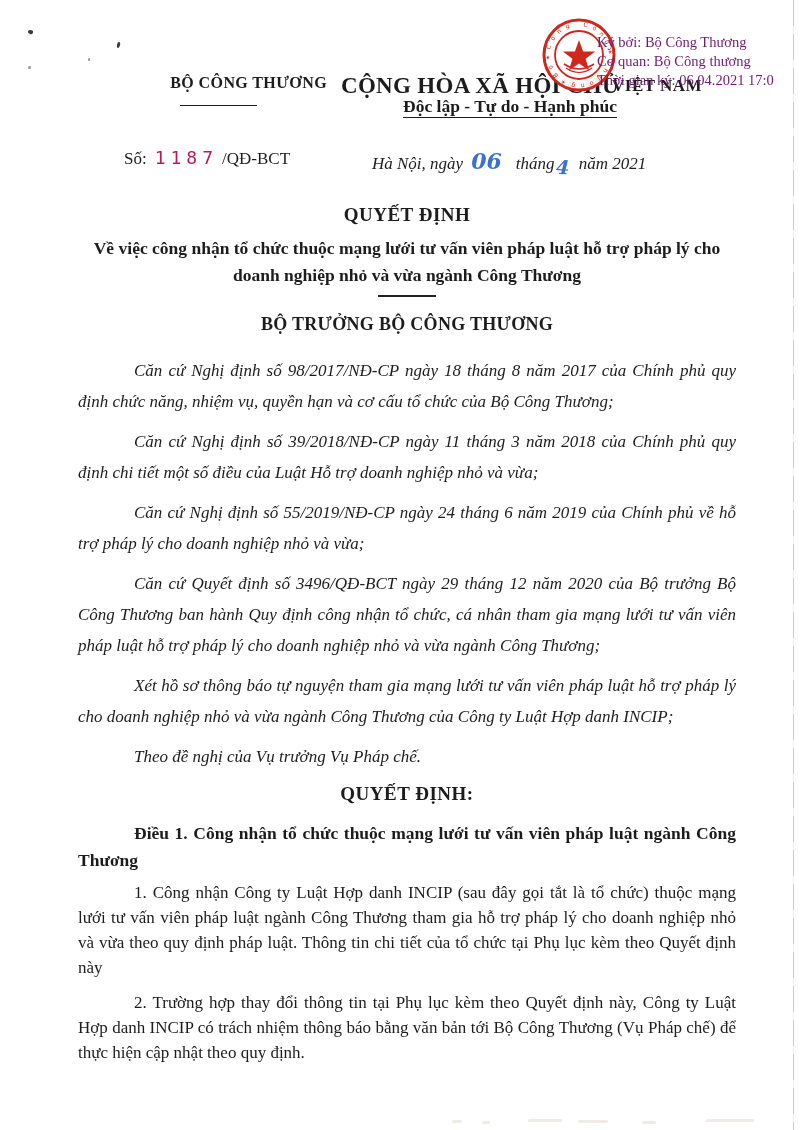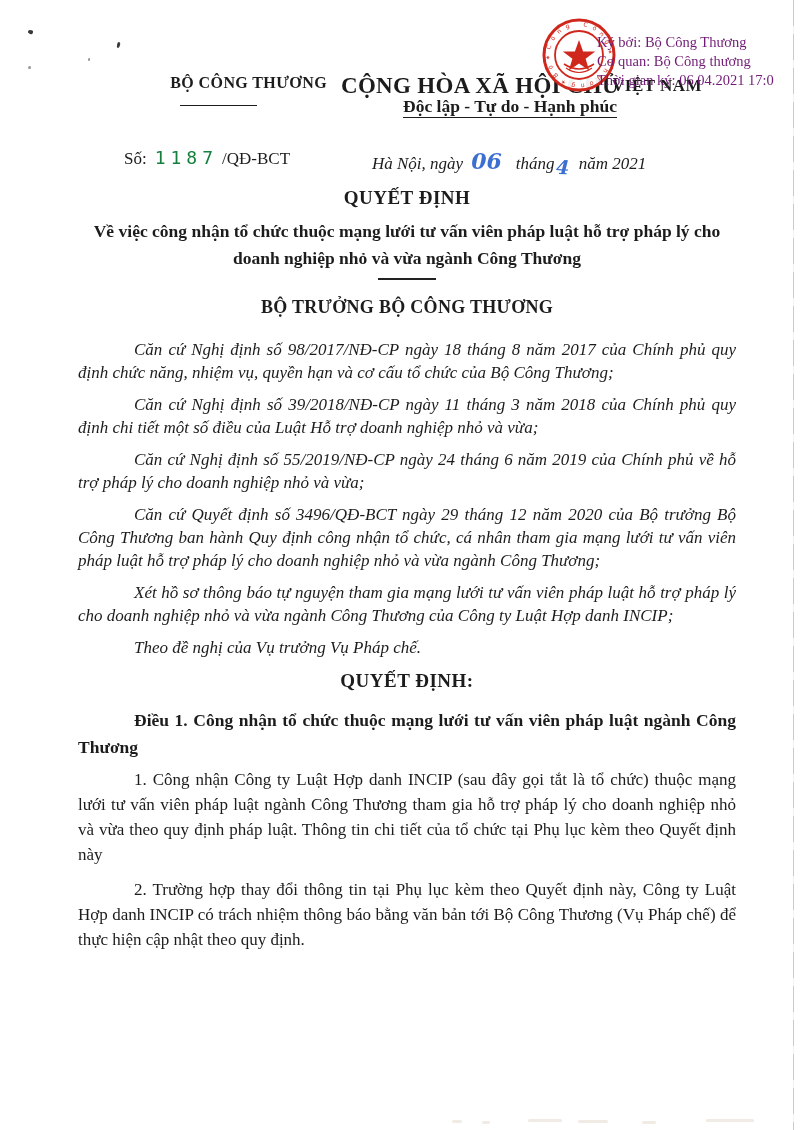--- a/index.html
+++ b/index.html
@@ -43,37 +43,37 @@
   
   .seal{position:absolute;left:540px;top:16px;width:78px;height:78px;z-index:2;}
 
   
   .sig{position:absolute;left:597px;top:33px;width:198px;z-index:4;
     font-size:14.5px;line-height:19px;color:#701a75;}
   .sig div{white-space:nowrap;overflow:hidden;}
 
   
   .num-line{position:absolute;left:124px;top:147px;font-size:17px;white-space:nowrap;}
-  .num-stamp{font-family:"DejaVu Sans Mono", monospace;font-size:18px;color:#15803d;
+  .num-stamp{font-family:"DejaVu Sans Mono", monospace;font-size:18px;color:#be185d;
     letter-spacing:5px;margin:0 4px 0 8px;}
   .date-line{position:absolute;left:372px;top:148px;font-size:17px;font-style:italic;
     white-space:nowrap;}
   .hand{color:#3b6fd0;font-family:"DejaVu Serif", serif;font-style:italic;font-weight:bold;}
   .hand.day{font-size:22px;margin:0 14px 0 8px;}
   .hand.month{font-size:19px;display:inline-block;transform:translateY(5px) rotate(3deg);margin:0 10px 0 1px;}
 
   
-  .body{position:absolute;left:78px;top:180px;width:658px;}
+  .body{position:absolute;left:78px;top:197px;width:658px;}
   .doc-type{text-align:center;font-weight:bold;font-size:19px;line-height:24px;
     letter-spacing:.5px;margin:6px 0 8px 0;}
   .doc-subject{text-align:center;font-weight:bold;font-size:17.5px;line-height:27px;margin:0 4px 6px 4px;}
   .title-divider{width:58px;height:0;border-top:2px solid #222;margin:4px auto 14px auto;}
   .issuer{text-align:center;font-weight:bold;font-size:18px;line-height:26px;
     letter-spacing:.3px;margin:0 0 18px 0;}
-  .preamble p{margin:0 0 9px 0;font-style:italic;font-size:17px;line-height:23px;
+  .preamble p{margin:0 0 9px 0;font-style:italic;font-size:17px;line-height:31px;
     text-align:justify;text-indent:56px;}
   .res-heading{text-align:center;font-weight:bold;font-size:19px;line-height:24px;
     letter-spacing:.5px;margin:10px 0 14px 0;}
   .article-heading{font-weight:bold;font-size:17.5px;line-height:27px;text-align:justify;
     text-indent:56px;margin:0 0 6px 0;}
   .clauses p{margin:0 0 10px 0;font-size:17px;line-height:25px;text-align:justify;
     text-indent:56px;}
 </style>
 </head>
 <body>

